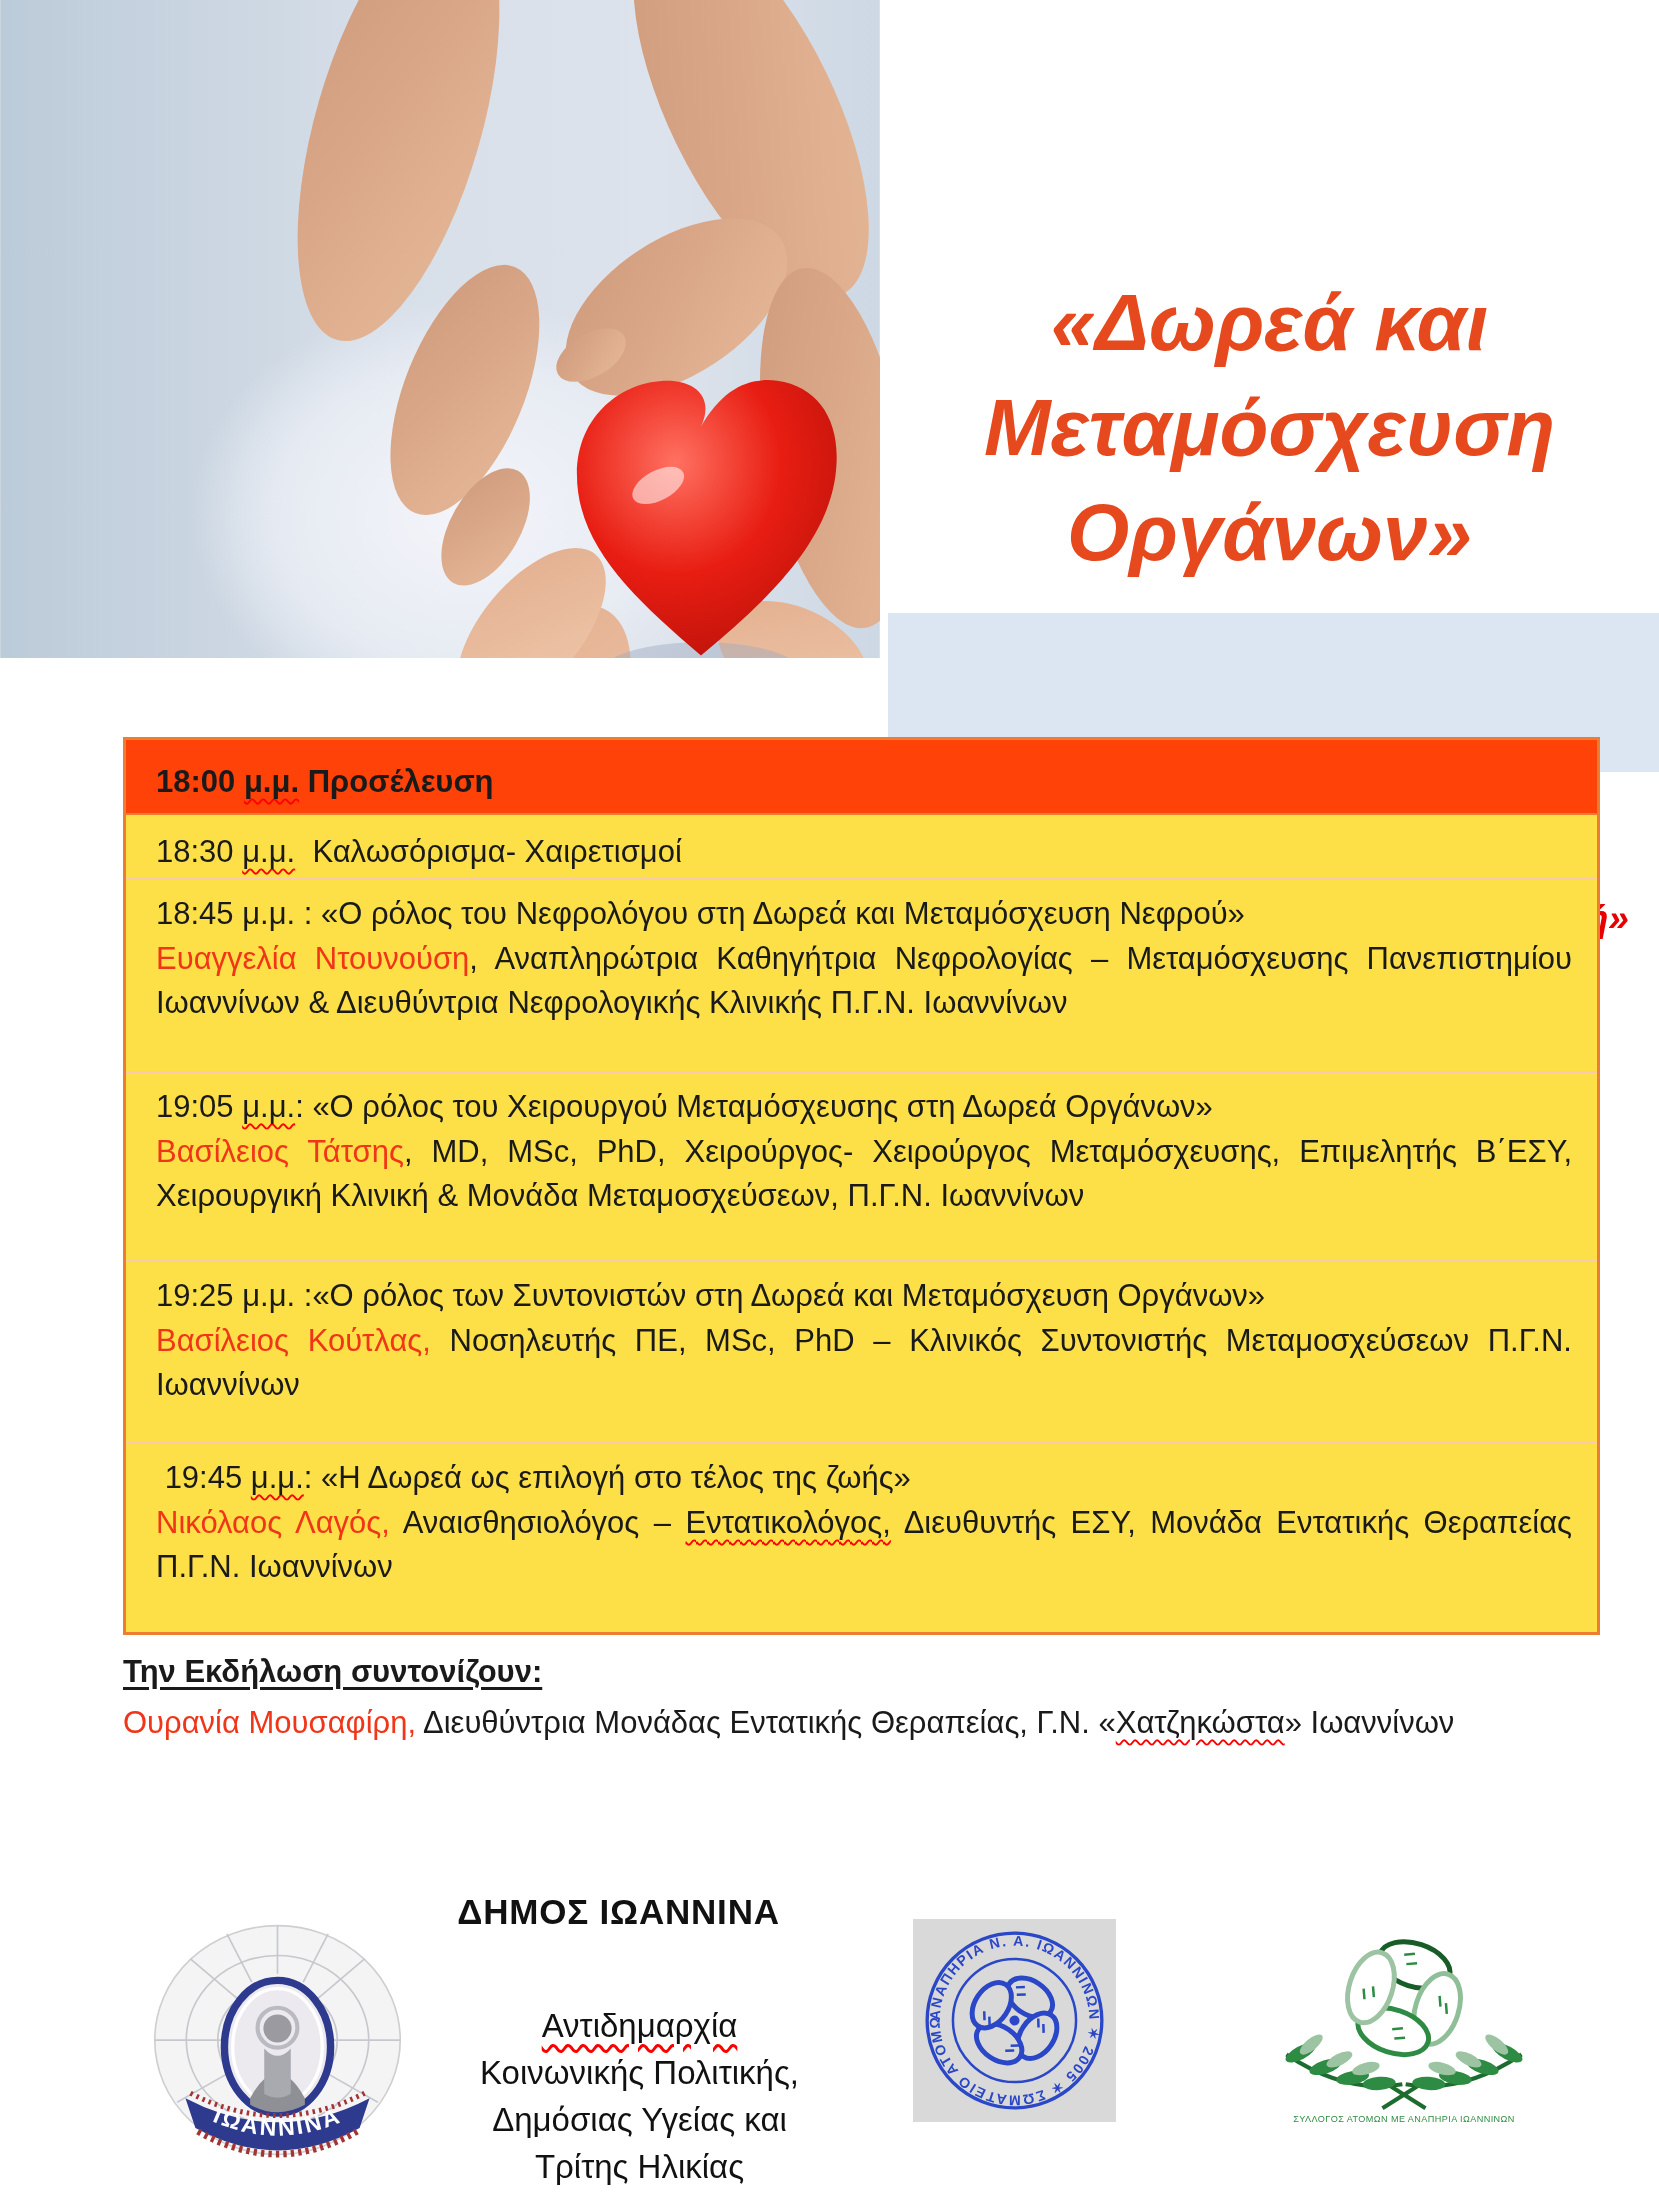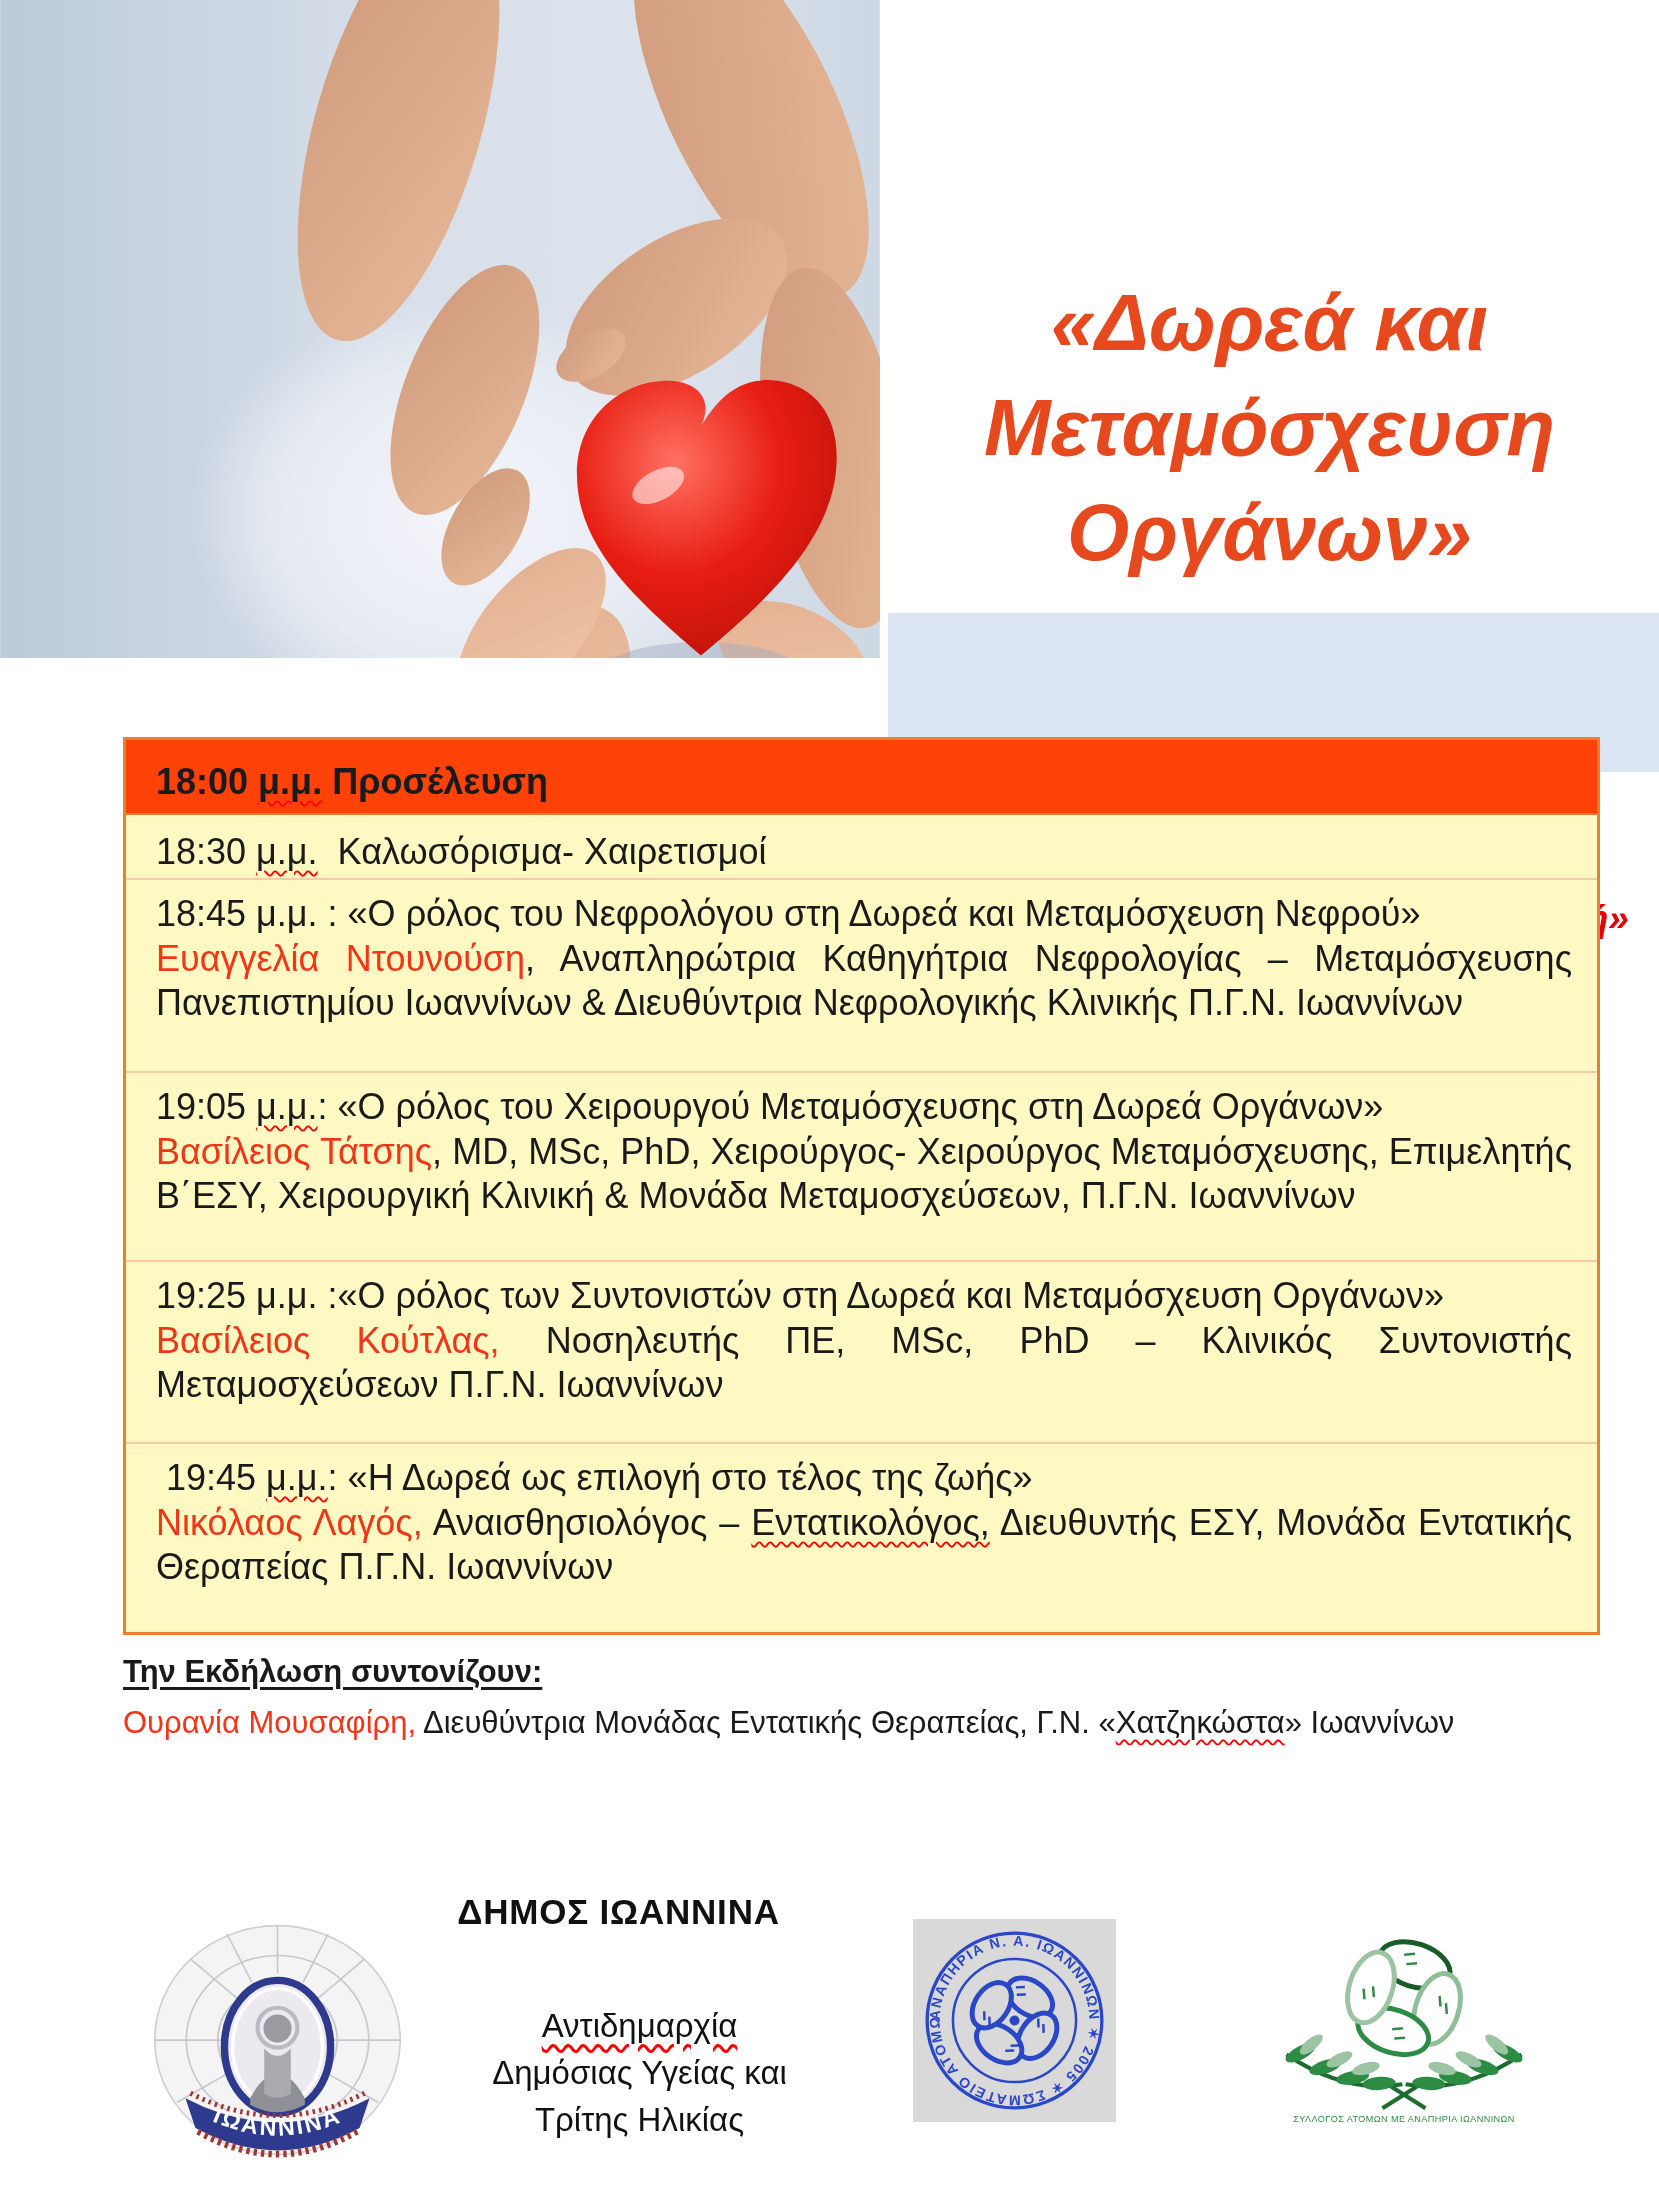--- a/index.html
+++ b/index.html
@@ -15,21 +15,21 @@
   .photo{position:absolute;left:0;top:0;width:880px;height:658px;}
 
   .title-block{position:absolute;left:881px;top:222px;width:777px;text-align:center;
     color:var(--accent-orange);font-weight:bold;font-style:italic;font-size:80px;line-height:105px;margin-top:48px;}
 
   .info-box{position:absolute;left:888px;top:613px;width:772px;height:159px;background:var(--info-bg);
     color:var(--date-red);font-weight:bold;font-style:italic;font-size:37px;line-height:51px;
     text-align:center;padding-top:25px;white-space:pre-wrap;}
 
   .schedule{position:absolute;left:123px;top:737px;width:1477px;border:3.3px solid var(--table-border);
-    background:#fef9c3;font-size:36px;color:var(--text);}
+    background:#fde047;font-size:31px;color:var(--text);}
   .srow{border-bottom:2.5px solid var(--row-divider);padding:11.6px 25px 0 30px;overflow:hidden;}
   .srow:last-child{border-bottom:none;}
   .srow-header{background:var(--header-fill);height:75px;font-weight:bold;display:flex;align-items:center;border-bottom:2.5px solid var(--table-border);}
   .h2row{height:65px;display:flex;align-items:center;}
   .timeline{white-space:pre-wrap;line-height:44px;}
   .para{text-align:justify;line-height:44px;margin-top:1.7px;}
   .speaker{color:var(--name-red);font-weight:normal;}
   .sq{text-decoration:underline wavy #FF0000 1.7px;text-underline-offset:5.8px;}
   .sq3{text-decoration:underline wavy #FF0000 2.5px;text-underline-offset:6.6px;}
 
@@ -177,20 +177,21 @@
       <text font-size="28" font-weight="bold" fill="#ffffff" letter-spacing="3" font-family="Liberation Sans, sans-serif">
         <textPath href="#bannerArc" startOffset="50%" text-anchor="middle">ΙΩΑΝΝΙΝΑ</textPath>
       </text>
       <path d="M55 250 Q151 305 247 250" fill="none" stroke="#a33434" stroke-width="8" stroke-dasharray="4 5"></path>
       <path d="M46 204 Q151 258 256 204" fill="none" stroke="#a33434" stroke-width="6" stroke-dasharray="3 5"></path>
     </svg>
   </div>
 
   <div class="dept">
     <div class="sq3">Αντιδημαρχία</div>
+    <div>Κοινωνικής Πολιτικής,</div>
     <div>Δημόσιας Υγείας και</div>
     <div>Τρίτης Ηλικίας</div>
   </div>
 
   <div class="stamp">
     <svg width="203" height="203" viewBox="0 0 244 244">
       <rect width="244" height="244" fill="#d9d9d9"></rect>
       <circle cx="122" cy="122" r="105" fill="none" stroke="#2a47c8" stroke-width="4"></circle>
       <circle cx="122" cy="122" r="74" fill="none" stroke="#2a47c8" stroke-width="3"></circle>
       <path id="stampArc" d="M32 122 A90 90 0 1 1 32 122.01" fill="none"></path>

